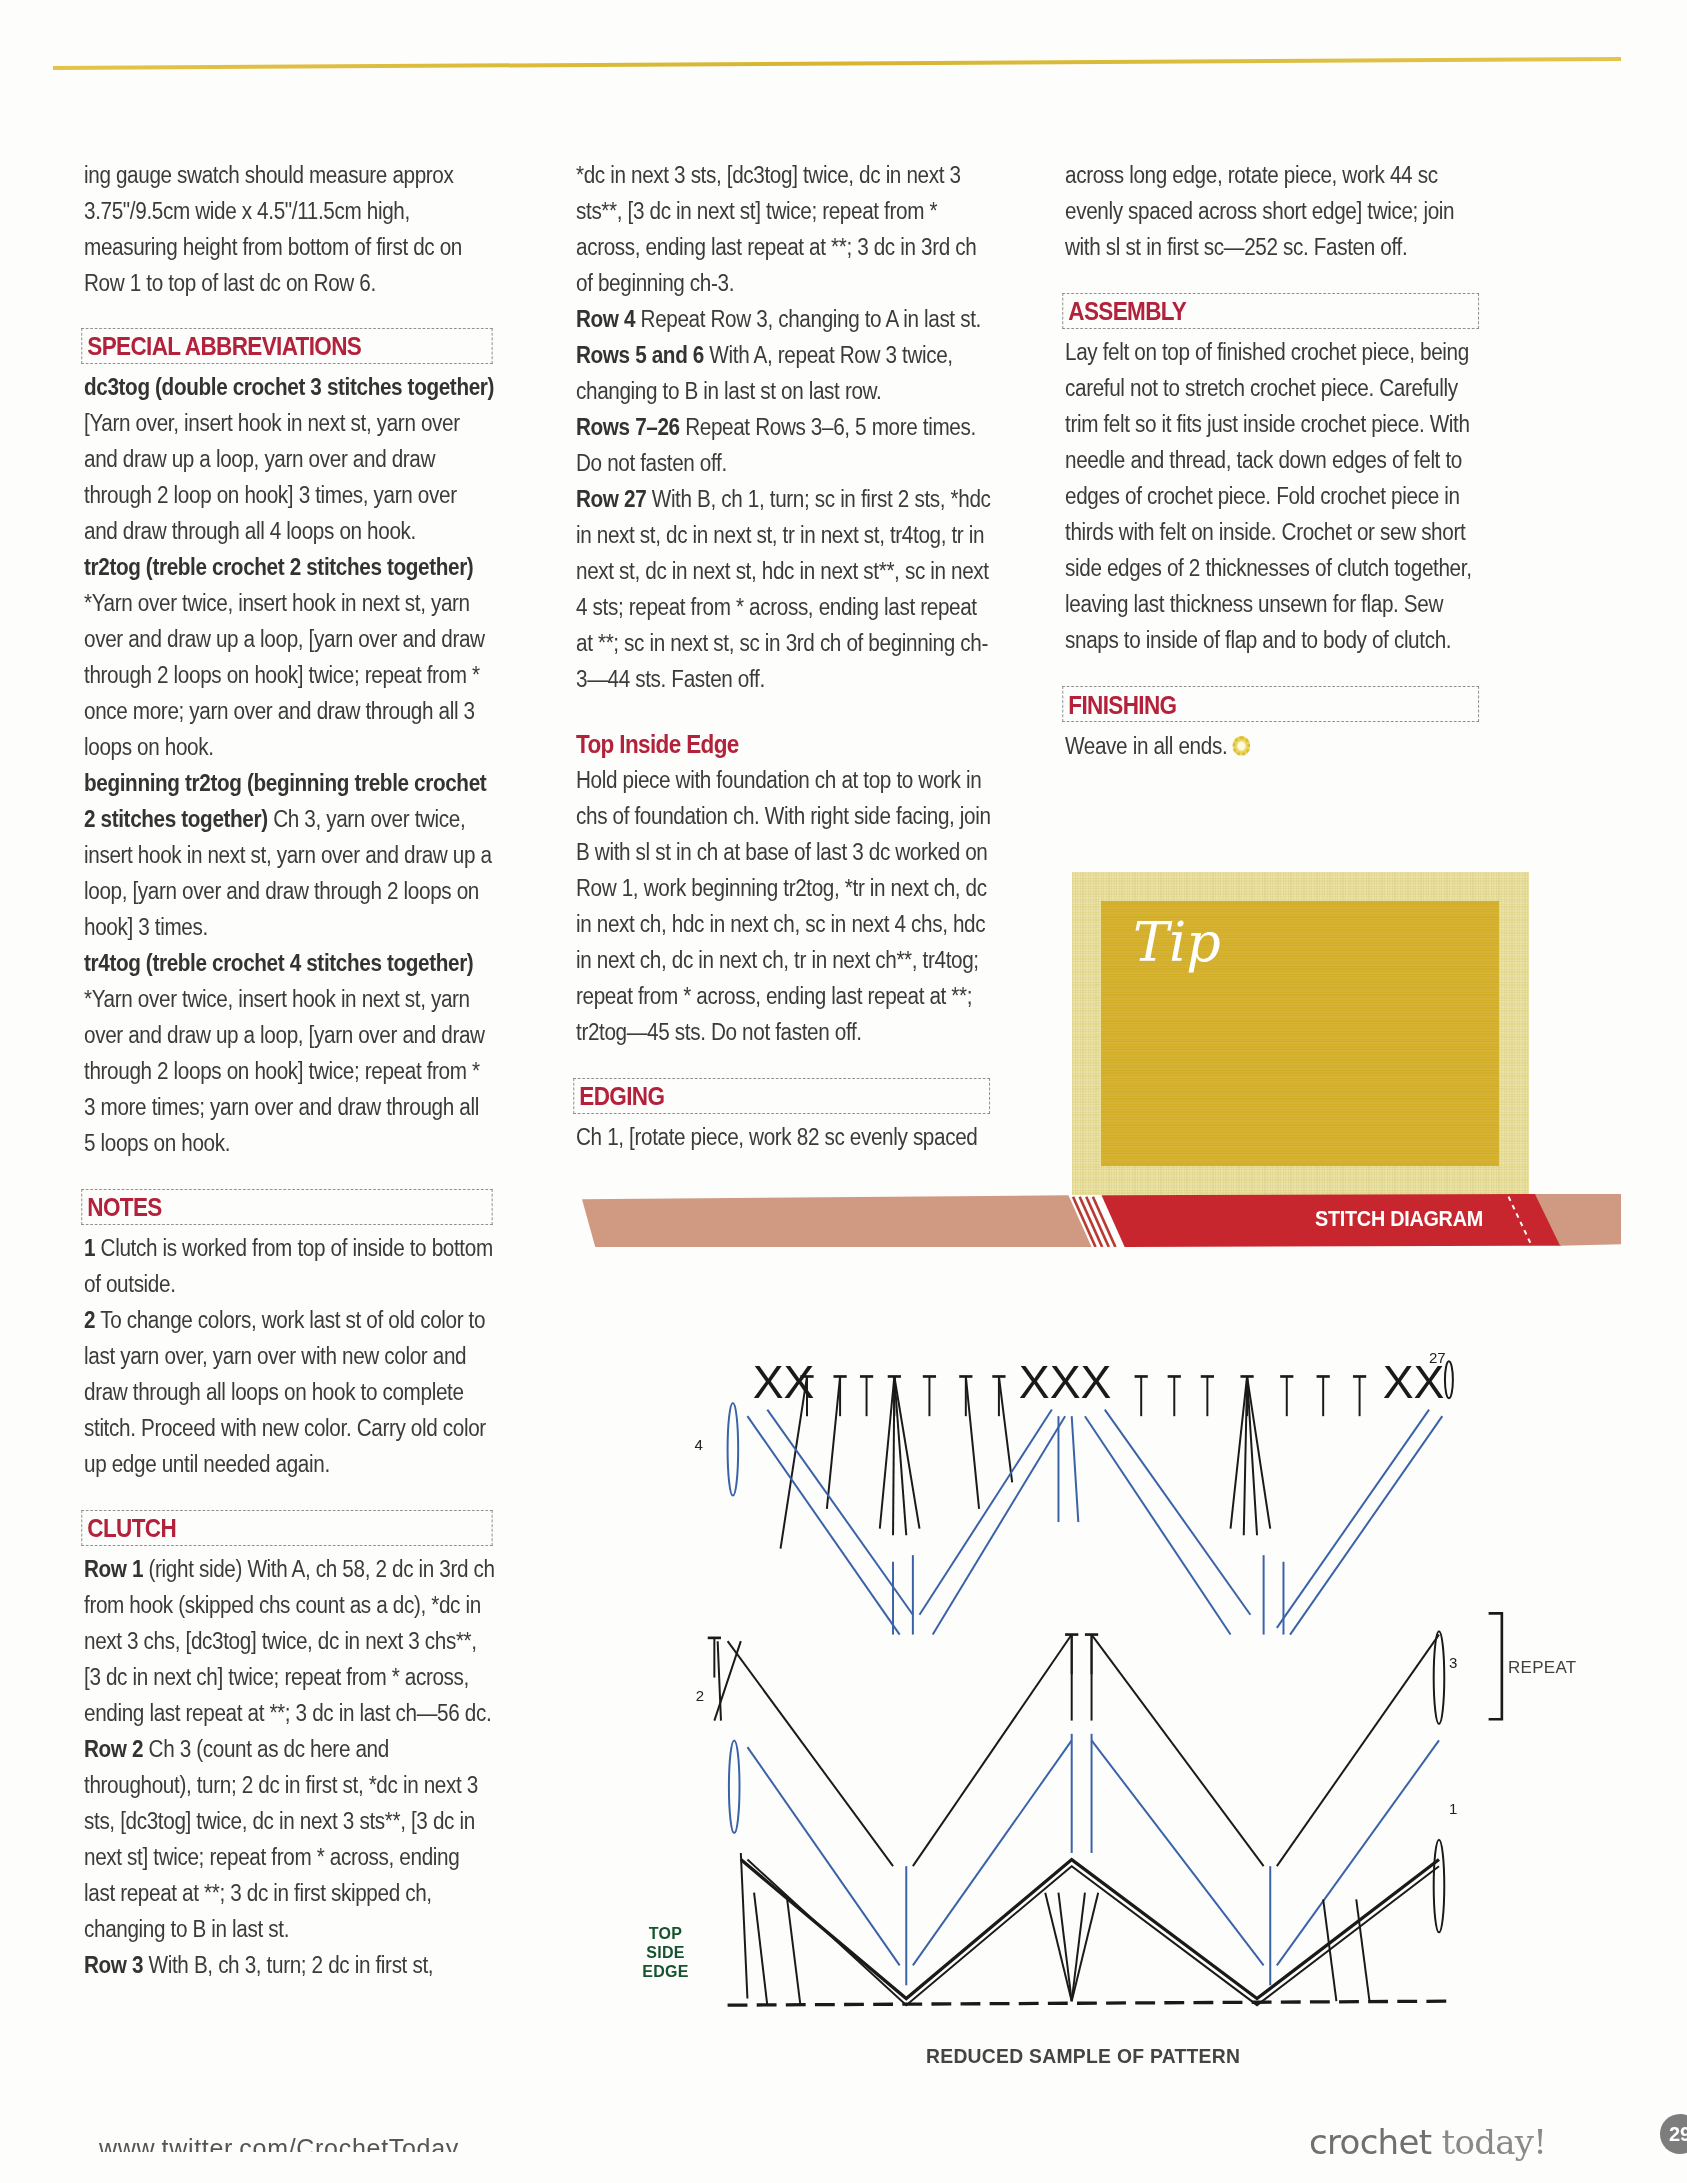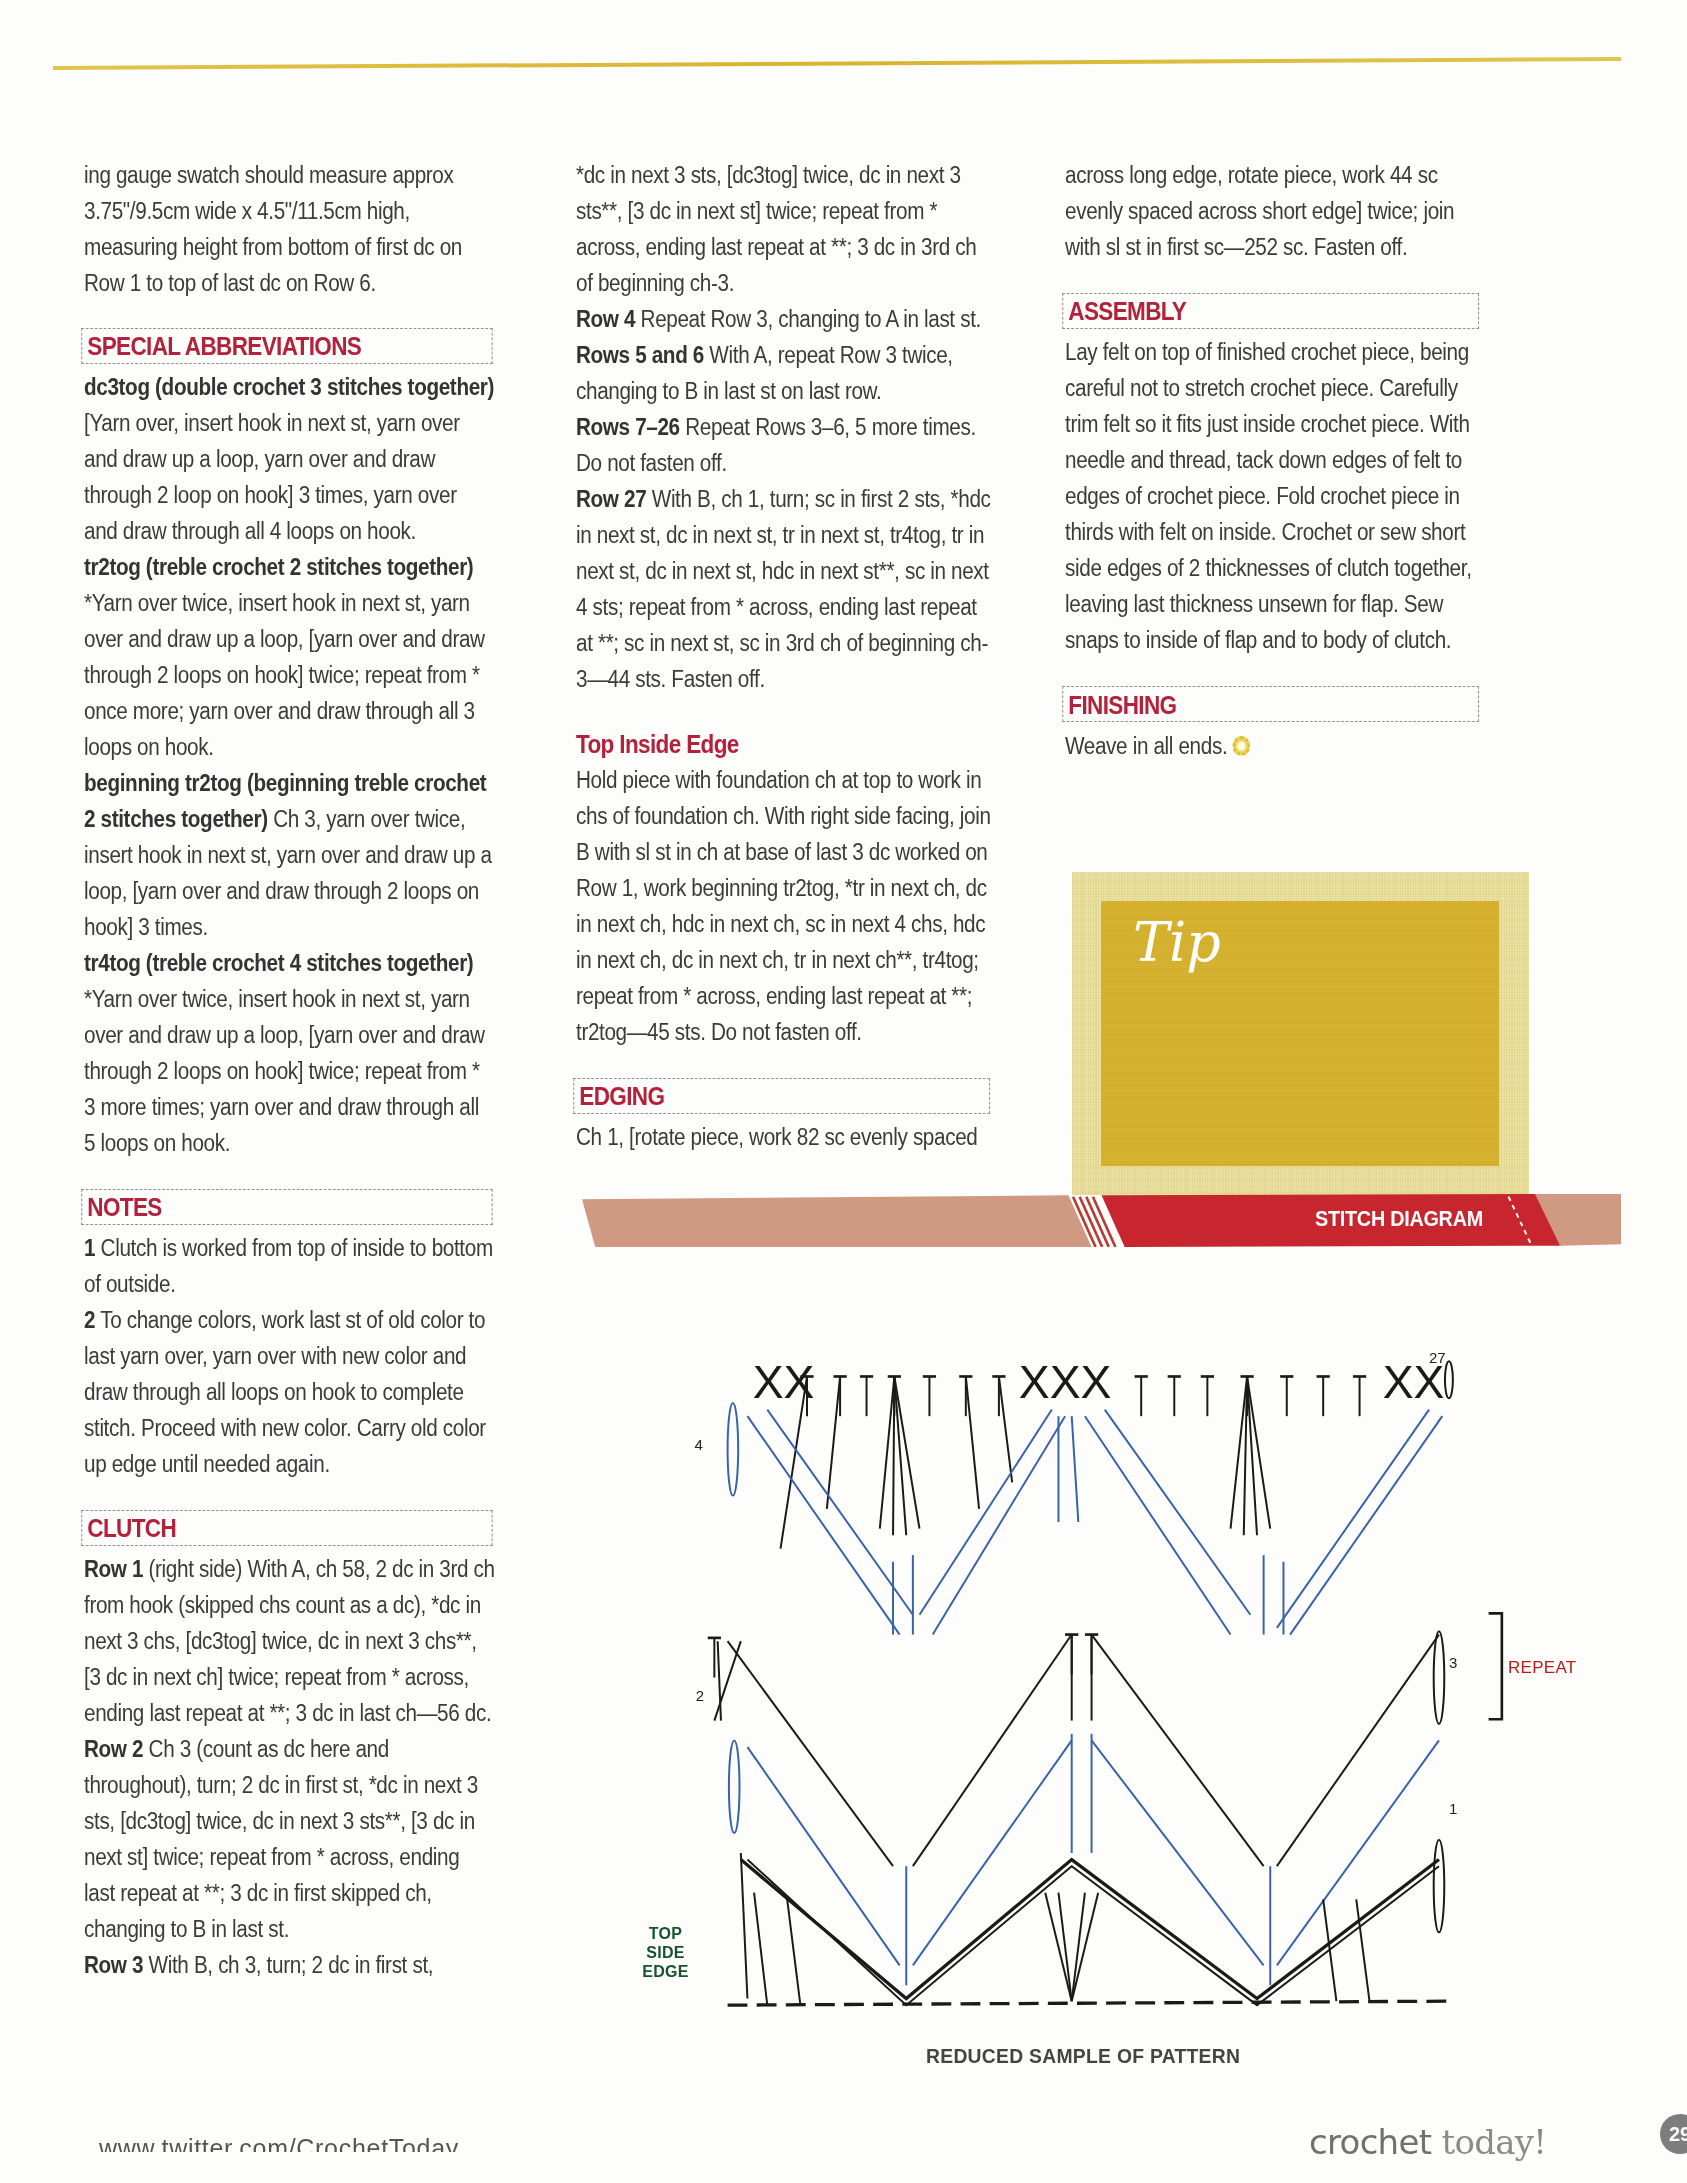--- a/index.html
+++ b/index.html
@@ -65,21 +65,21 @@
   
   .band { position: absolute; left: 582px; top: 1194px; width: 1039px; height: 53px; }
   .band svg { position: absolute; left: 0; top: 0; }
   .band-label {
     position: absolute; left: 733px; top: 12px; color: #fff; font-weight: bold;
     font-size: 22.5px; letter-spacing: -0.3px; transform: scaleX(0.88); transform-origin: left top;
   }
 
   .diagram { position: absolute; left: 701px; top: 1350px; width: 887px; height: 675px; }
   .row-label { position: absolute; font-size: 15px; color: #222; font-family: "Liberation Sans", sans-serif; }
-  .repeat-label { position: absolute; font-size: 17px; color: #b91c1c; letter-spacing: 0.3px; }
+  .repeat-label { position: absolute; font-size: 17px; color: #404040; letter-spacing: 0.3px; }
   .edge-label {
     position: absolute; left: 629px; top: 1924px; width: 73px; text-align: center;
     font-size: 16px; line-height: 19px; color: #14532d; font-weight: bold; letter-spacing: 0.3px;
   }
   .caption {
     position: absolute; left: 926px; top: 2044px; font-size: 21px; color: #444; font-weight: bold;
     letter-spacing: 0.3px; transform: scaleX(0.92); transform-origin: left top;
   }
 
   .footer-url {

